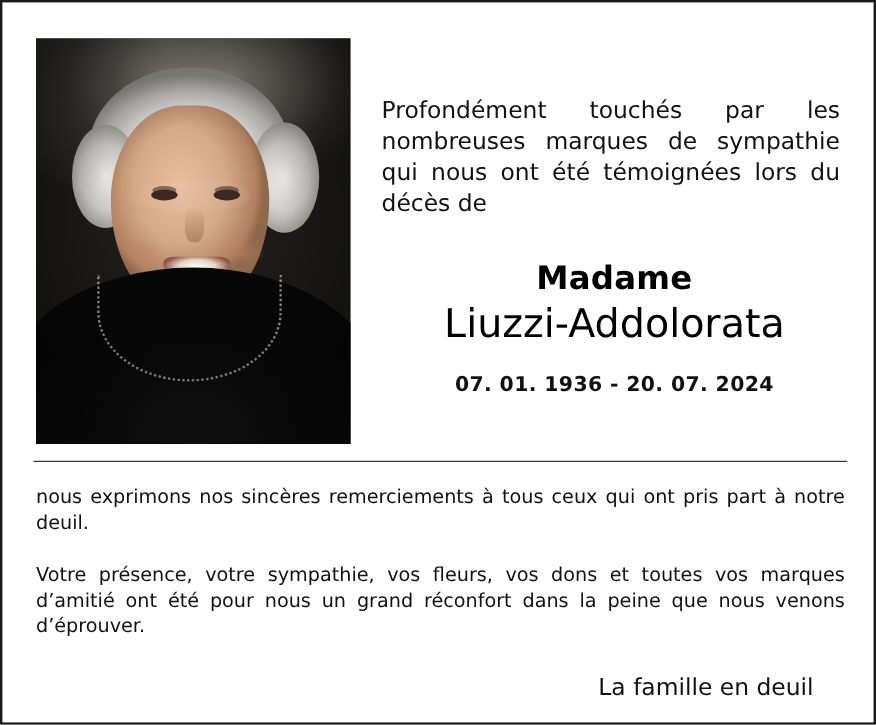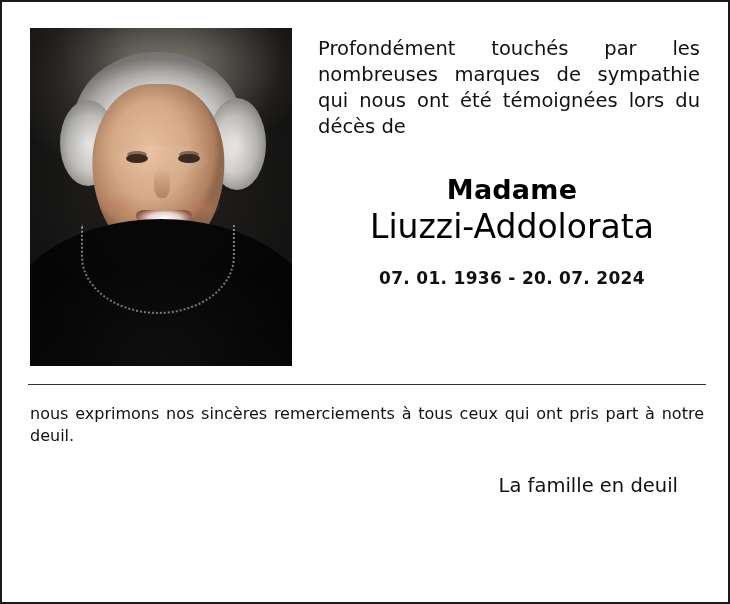--- a/index.html
+++ b/index.html
@@ -15,21 +15,21 @@
     width: 730px;
     height: 604px;
     box-sizing: border-box;
     background: #ffffff;
     border: 2px solid #1a1a1a;
     overflow: hidden;
   }
   .top-section {
     display: flex;
     flex-direction: row;
-    align-items: flex-start;
+    align-items: center;
     padding: 26px 22px 0 28px;
     box-sizing: border-box;
     height: 372px;
   }
   .portrait {
     width: 262px;
     height: 338px;
     flex: 0 0 262px;
     position: relative;
     overflow: hidden;
@@ -245,16 +245,17 @@
         <div class="lastname">Liuzzi-Addolorata</div>
         <div class="dates">07. 01. 1936 - 20. 07. 2024</div>
       </div>
     </div>
   </div>
 
   <div class="rule"></div>
 
   <div class="body-text">
     <p>nous exprimons nos sincères remerciements à tous ceux qui ont pris part à notre deuil.</p>
+    <p>Votre présence, votre sympathie, vos fleurs, vos dons et toutes vos marques d’amitié ont été pour nous un grand réconfort dans la peine que nous venons d’éprouver.</p>
     <div class="signature">La famille en deuil</div>
   </div>
 
 </div>
 
 </body></html>

